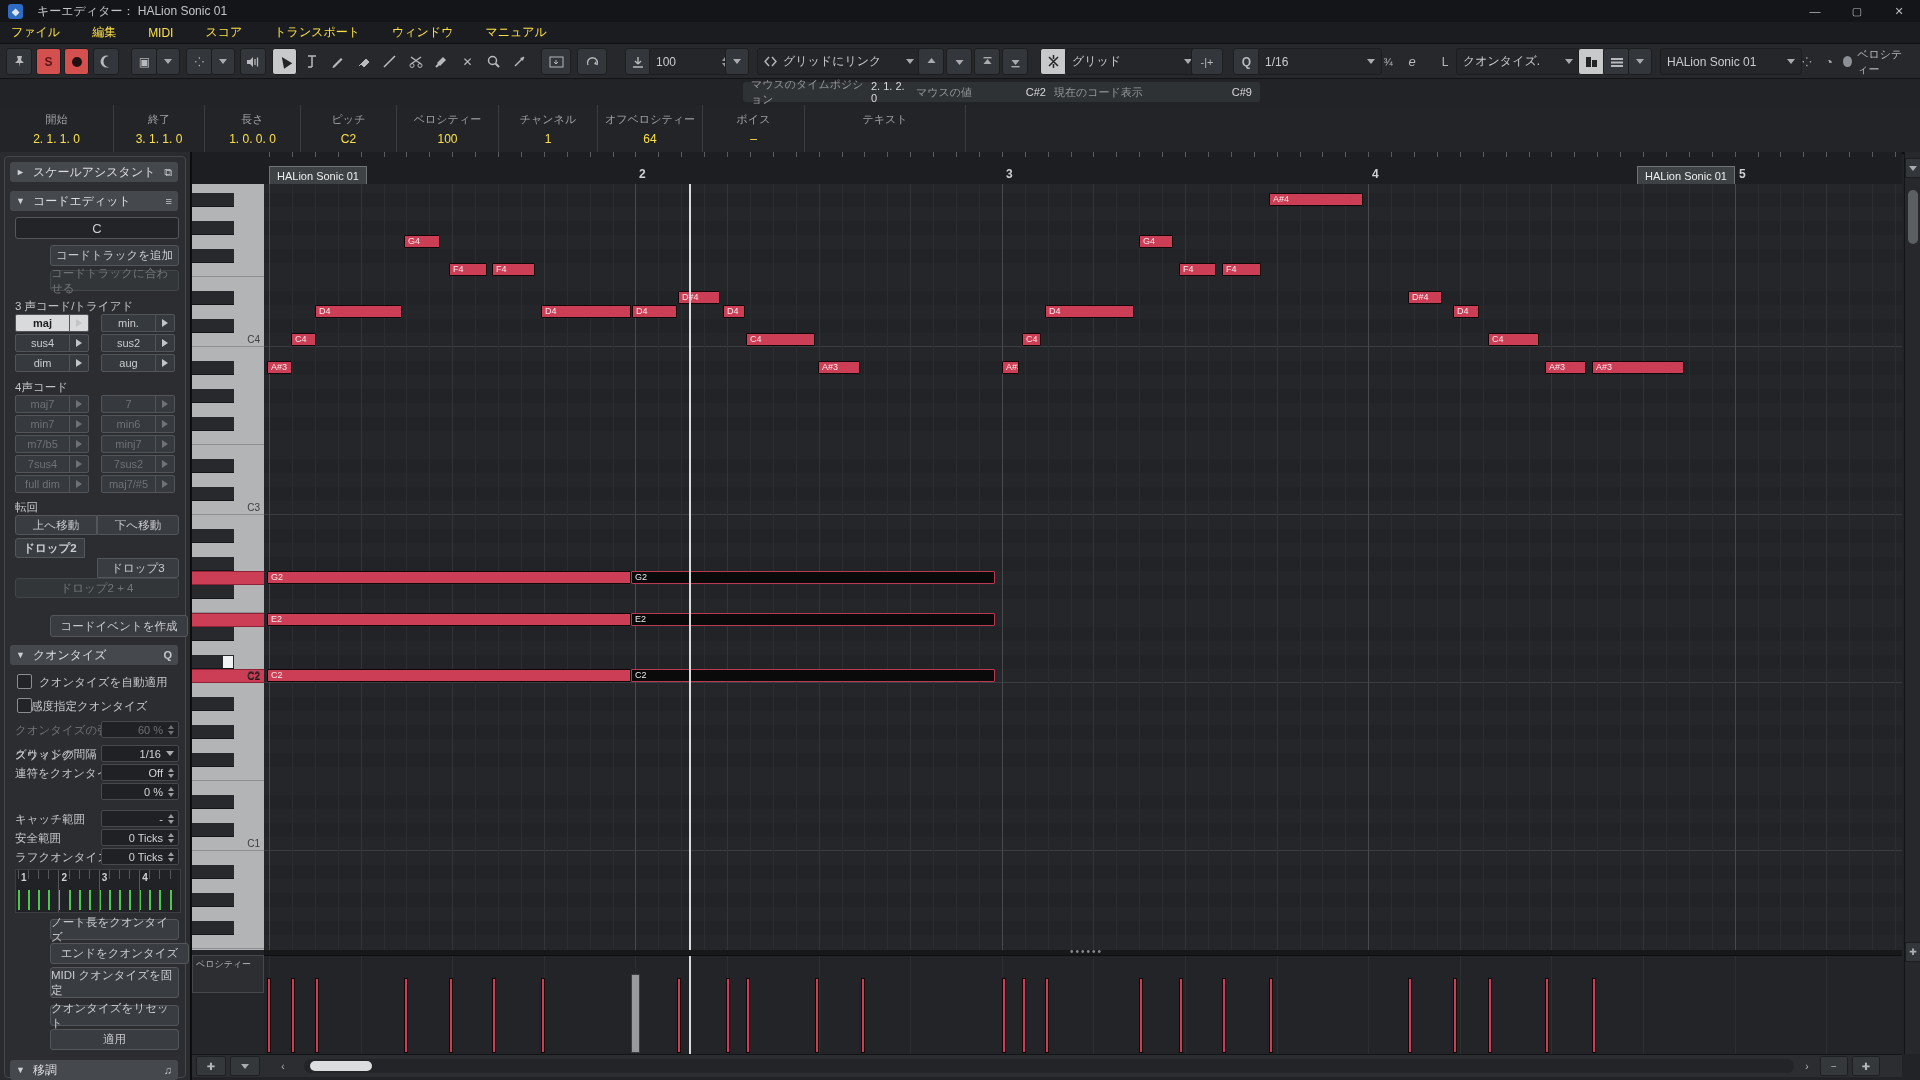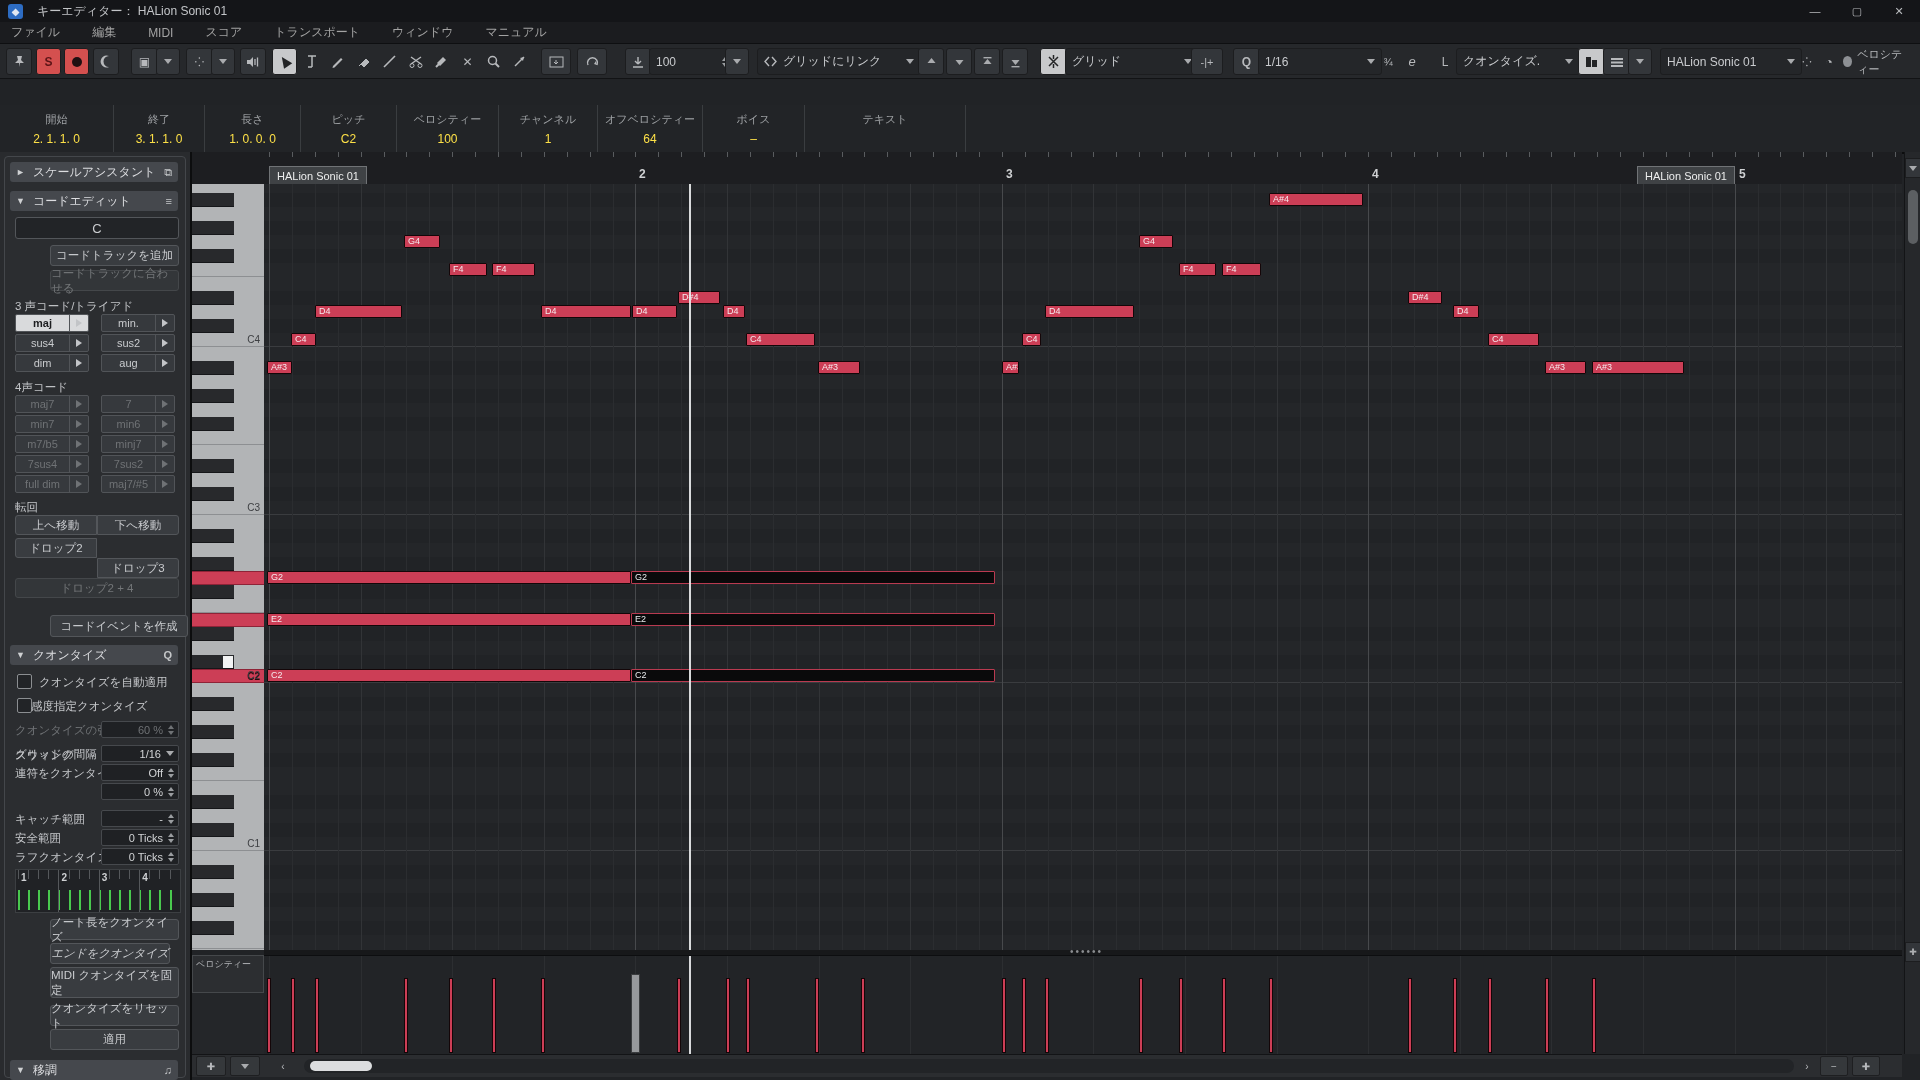--- a/index.html
+++ b/index.html
@@ -5,21 +5,21 @@
   html,body{margin:0;padding:0;background:#101113;}
   #app{position:relative;width:1920px;height:1080px;background:#212326;overflow:hidden;
        font-family:"Liberation Sans",sans-serif;color:#c9cbcd;-webkit-font-smoothing:antialiased;}
   .abs{position:absolute;}
   
   #titlebar{left:0;top:0;width:1920px;height:22px;background:#141518;display:flex;align-items:center;}
   #appicon{width:15px;height:15px;margin-left:8px;border-radius:3px;background:#2d6cc2;display:flex;align-items:center;justify-content:center;color:#dfe7f2;font-size:10px;}
   #wintitle{margin-left:14px;font-size:12px;color:#c3c5c8;}
   .wbtn{width:42px;height:22px;display:flex;align-items:center;justify-content:center;color:#b9bbbe;font-size:11px;}
   #menubar{left:0;top:22px;width:1920px;height:21px;background:#1b1c1f;display:flex;align-items:center;border-bottom:1px solid #0e0f11;}
-  #menubar span{padding:0 21px 0 11px;font-size:12px;color:#a3a3a3;}
+  #menubar span{padding:0 21px 0 11px;font-size:12px;color:#fde047;}
   
   #toolbar{left:0;top:44px;width:1920px;height:34px;background:#26282b;border-bottom:1px solid #121315;}
   .tbtn{position:absolute;top:4px;height:25px;background:#33363a;border:1px solid #1c1d1f;border-radius:3px;
         display:flex;align-items:center;justify-content:center;color:#b7b9bc;font-size:12px;}
   .tbtn.red{background:#d4504f;color:#5d1417;font-weight:bold;}
   .tbtn.lit{background:#c8c9cb;color:#232426;}
   .tbtn.noframe{background:transparent;border-color:transparent;}
   .tlabel{position:absolute;top:4px;height:25px;background:#242629;border:1px solid #1c1d1f;border-radius:3px;
           display:flex;align-items:center;font-size:12px;color:#c9cbce;padding:0 6px;}
   .caret{width:0;height:0;border-left:4px solid transparent;border-right:4px solid transparent;border-top:5px solid #a9abae;}
@@ -316,20 +316,34 @@
         <span class="caret" style="margin-left:auto;"></span>
     </div>
     <div class="tbtn noframe" style="left:1794px;width:24px;">⁘</div>
     <div class="tbtn noframe" style="left:1816px;width:24px;">◔</div>
     <div class="tbtn noframe" style="left:1842px;width:70px;font-size:11px;">
       <span style="width:11px;height:11px;border-radius:50%;background:#8d9094;margin-right:5px;"></span>
       <span>ベロシティー</span>
     </div>
   </div>
 
+  <div id="statusline" class="abs">
+      <div class="statbox" style="left: 743px; width: 158px;">
+        <span class="sl">マウスのタイムポジション</span>
+        <span class="sv">2. 1. 2. 0</span>
+      </div>
+      <div class="statbox" style="left: 908px; width: 130px;">
+        <span class="sl">マウスの値</span>
+        <span class="sv">C#2</span>
+      </div>
+      <div class="statbox" style="left: 1046px; width: 198px;">
+        <span class="sl">現在のコード表示</span>
+        <span class="sv">C#9</span>
+      </div>
+    </div>
 
   <div id="infoline" class="abs">
       <div class="ifield" style="width: 113px;">
         <div class="lab">開始</div>
         <div class="val">2. 1. 1. 0</div>
       </div>
       <div class="ifield" style="width: 90px;">
         <div class="lab">終了</div>
         <div class="val">3. 1. 1. 0</div>
       </div>
@@ -483,21 +497,21 @@
               <i></i>
             </span>
           </div>
         </div>
 
       <div class="slabel" style="left:10px;top:343px;">転回</div>
       <div class="sbtn" style="left:10px;top:358px;width:82px;height:20px;border-radius:3px 0 0 3px;">上へ移動</div>
       <div class="sbtn" style="left:92px;top:358px;width:82px;height:20px;border-radius:0 3px 3px 0;">下へ移動</div>
 
       <div class="slabel" style="left:10px;top:387px;">ドロップ</div>
-      <div class="sbtn" style="left:10px;top:381px;width:82px;height:20px;border-radius:3px 0 0 3px;">ドロップ2</div>
+      <div class="sbtn" style="left:10px;top:381px;width:70px;height:20px;border-radius:3px 0 0 3px;font-weight:bold;">ドロップ2</div>
       <div class="sbtn" style="left:92px;top:401px;width:82px;height:20px;border-radius:0 3px 3px 0;">ドロップ3</div>
       <div class="sbtn dis" style="left:10px;top:421px;width:164px;height:20px;">ドロップ2 + 4</div>
 
       <div class="sbtn" style="left:45px;top:458px;width:138px;height:22px;">コードイベントを作成</div>
 
       <div class="shead" style="top:488px;">
         <span class="tri">▼</span>
           <span>クオンタイズ</span>
           <span class="rsym" style="font-weight:bold;">Q</span>
       </div>
@@ -601,21 +615,21 @@
           <div class="gp-bar" style="left: 42.4px;"></div>
           <div class="gp-num" style="left: 45.4px;">2</div>
           <div class="gp-bar" style="left: 82.8px;"></div>
           <div class="gp-num" style="left: 85.8px;">3</div>
           <div class="gp-bar" style="left: 123.2px;"></div>
           <div class="gp-num" style="left: 126.2px;">4</div>
         </div>
 
       <div id="q-buttons">
           <div class="sbtn" style="left: 45px; top: 762px; width: 129px; height: 21px;">ノート長をクオンタイズ</div>
-          <div class="sbtn" style="left: 45px; top: 786px; width: 120px; height: 21px; font-style: italic;">エンドをクオンタイズ</div>
+          <div class="sbtn" style="left: 45px; top: 786px; width: 139px; height: 21px;">エンドをクオンタイズ</div>
           <div class="sbtn" style="left: 45px; top: 810px; width: 129px; height: 31px;">MIDI クオンタイズを固定</div>
           <div class="sbtn" style="left: 45px; top: 848px; width: 129px; height: 21px;">クオンタイズをリセット</div>
           <div class="sbtn" style="left: 45px; top: 872px; width: 129px; height: 21px;">適用</div>
         </div>
 
       <div class="shead" style="top:903px;">
         <span class="tri">▼</span>
           <span>移調</span>
           <span class="rsym">♫</span>
       </div>

